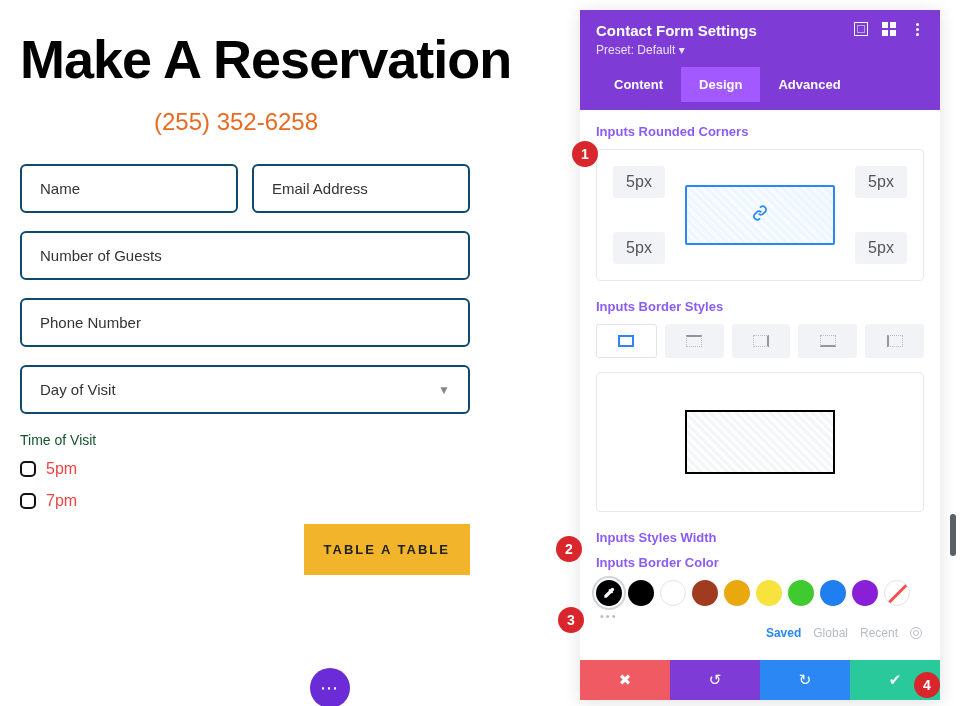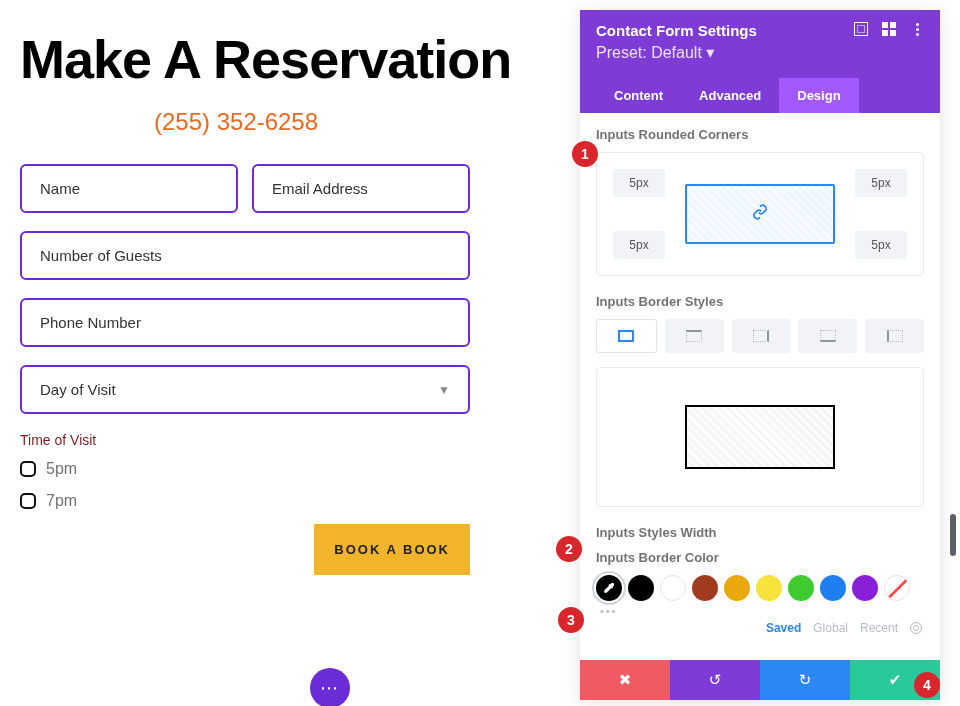--- a/index.html
+++ b/index.html
@@ -3,53 +3,53 @@
 <meta charset="utf-8">
 <style>
   * { box-sizing: border-box; margin: 0; padding: 0; }
   body { font-family: -apple-system, BlinkMacSystemFont, "Segoe UI", Arial, sans-serif; width: 960px; height: 706px; background: #fff; position: relative; overflow: hidden; }
 
   .canvas { position: absolute; left: 0; top: 0; width: 472px; padding: 0 20px; }
   .page-title { font-size: 54px; font-weight: 700; letter-spacing: -1px; margin: 28px 0 18px 0; white-space: nowrap; }
   .phone { text-align: center; color: #e86a20; font-size: 24px; font-weight: 500; margin-bottom: 28px; }
   .form-wrap { width: 450px; margin: 0 auto; }
   .row { display: flex; gap: 14px; margin-bottom: 18px; }
-  .field { flex: 1; border: 2px solid #6d28d9; border-radius: 6px; padding: 14px 18px; font-size: 15px; color: #333; background: #fff; }
+  .field { flex: 1; border: 2px solid #0c4a6e; border-radius: 6px; padding: 14px 18px; font-size: 15px; color: #333; background: #fff; }
   .select-field { display: flex; justify-content: space-between; align-items: center; text-align: center; }
   .caret { color: #888; font-size: 12px; }
-  .group-label { font-size: 14px; color: #7f1d1d; margin: 14px 0 12px 0; }
-  .check-line { display: flex; align-items: center; gap: 10px; font-size: 16px; color: #737373; margin-bottom: 14px; }
+  .group-label { font-size: 14px; color: #14532d; margin: 14px 0 12px 0; }
+  .check-line { display: flex; align-items: center; gap: 10px; font-size: 16px; color: #ef4444; margin-bottom: 14px; }
   .check-box { width: 16px; height: 16px; border: 2px solid #111; border-radius: 5px; }
   .submit { margin-top: 6px; text-align: right; }
   .btn-submit { background: #f2b42b; color: #222; font-weight: 700; font-size: 13px; letter-spacing: 2px; padding: 18px 20px; border: none; cursor: pointer; }
   .fab { position: absolute; left: 310px; top: 668px; width: 40px; height: 40px; border-radius: 50%; background: #6b2bd6; color: #fff; display: flex; align-items: center; justify-content: center; font-size: 18px; letter-spacing: 2px; }
 
   .panel { position: absolute; right: 20px; top: 10px; width: 360px; background: #fff; box-shadow: 0 2px 18px rgba(0,0,0,0.12); border-radius: 3px; display: flex; flex-direction: column; height: 690px; }
-  .panel-head { background: #7e3bd6; color: #fff; padding: 12px 16px 0 16px; }
+  .panel-head { background: #7e3bd6; color: #fff; padding: 12px 16px 8px 16px; }
   .panel-title-row { display: flex; justify-content: space-between; align-items: flex-start; }
   .panel-title { font-size: 15px; font-weight: 700; }
   .panel-icons { display: flex; gap: 14px; align-items: center; }
   .pi { width: 14px; height: 14px; position: relative; }
   .pi-expand { border: 1.5px solid #fff; }
   .pi-expand::after { content:""; position:absolute; inset:2px; border:1px solid rgba(255,255,255,0.5);}
   .pi-grid { display: grid; grid-template-columns: 1fr 1fr; grid-template-rows: 1fr 1fr; gap: 2px; }
   .pi-grid span { background: #fff; }
   .pi-dots { display: flex; flex-direction: column; gap: 2px; align-items: center; justify-content: center; }
   .pi-dots span { width: 3px; height: 3px; border-radius: 50%; background: #fff; }
-  .preset { font-size: 16px; opacity: 0.85; margin: 4px 0 16px; }
+  .preset { font-size: 12px; opacity: 0.85; margin: 4px 0 10px; }
   .tabs { display: flex; }
   .tab { padding: 10px 18px; font-size: 13px; font-weight: 600; color: #fff; cursor: pointer; }
   .tab.active { background: #a259ff; }
 
   .panel-body { flex: 1; overflow: hidden; padding: 14px 16px 0 16px; position: relative; }
-  .section-label { font-size: 13px; color: #737373; font-weight: 600; margin-bottom: 10px; }
+  .section-label { font-size: 13px; color: #8b5cf6; font-weight: 600; margin-bottom: 10px; }
   .card { border: 1px solid #e6e9ed; border-radius: 4px; padding: 16px; margin-bottom: 18px; }
 
   .corners { display: grid; grid-template-columns: 52px 1fr 52px; grid-template-rows: auto auto; row-gap: 34px; align-items: center; }
-  .cval { background: #f1f3f6; border-radius: 3px; text-align: center; padding: 7px 0; font-size: 12px; color: #555; }
+  .cval { background: #f1f3f6; border-radius: 3px; text-align: center; padding: 7px 0; font-size: 16px; color: #555; }
   .corner-center { grid-row: 1 / span 2; grid-column: 2; display: flex; align-items: center; justify-content: center; }
   .rect { width: 150px; height: 60px; border: 2px solid #2b87f3; background: repeating-linear-gradient(45deg,#f7fbff,#f7fbff 3px,#eef6ff 3px,#eef6ff 6px); display: flex; align-items: center; justify-content: center; border-radius: 2px; }
   .link-ic { color:#2b87f3; font-size:16px; }
 
   .border-styles { display: flex; gap: 8px; margin-bottom: 14px; }
   .bs { flex:1; height: 34px; background:#f1f3f6; display:flex; align-items:center; justify-content:center; border-radius:3px; cursor:pointer; }
   .bs.active { background:#fff; border:1px solid #e1e4e8; }
   .bs-box { width:16px; height:12px; }
   .bs-all { border:2px solid #2b87f3; }
   .bs-top { border:1.5px dotted #b5bcc5; border-top:2px solid #8e96a0;}
@@ -118,21 +118,21 @@
     <div class="check-line">
       <span class="check-box"></span>
       <span>5pm</span>
     </div>
     <div class="check-line">
       <span class="check-box"></span>
       <span>7pm</span>
     </div>
 
     <div class="submit">
-      <button class="btn-submit">BOOK A BOOK</button>
+      <button class="btn-submit">TABLE A TABLE</button>
     </div>
   </div>
 </div>
 
 <div class="fab">⋯</div>
 
 <div class="panel">
   <div class="panel-head">
     <div class="panel-title-row">
       <div>
@@ -149,22 +149,22 @@
           </span>
         <span class="pi pi-dots">
             <span></span>
             <span></span>
             <span></span>
           </span>
       </div>
     </div>
     <div class="tabs">
       <div class="tab">Content</div>
+      <div class="tab active">Design</div>
       <div class="tab">Advanced</div>
-      <div class="tab active">Design</div>
     </div>
   </div>
 
   <div class="panel-body">
     <div class="section-label">Inputs Rounded Corners</div>
     <div class="card">
       <div class="corners">
         <div class="cval">5px</div>
         <div class="corner-center">
           <div class="rect">

